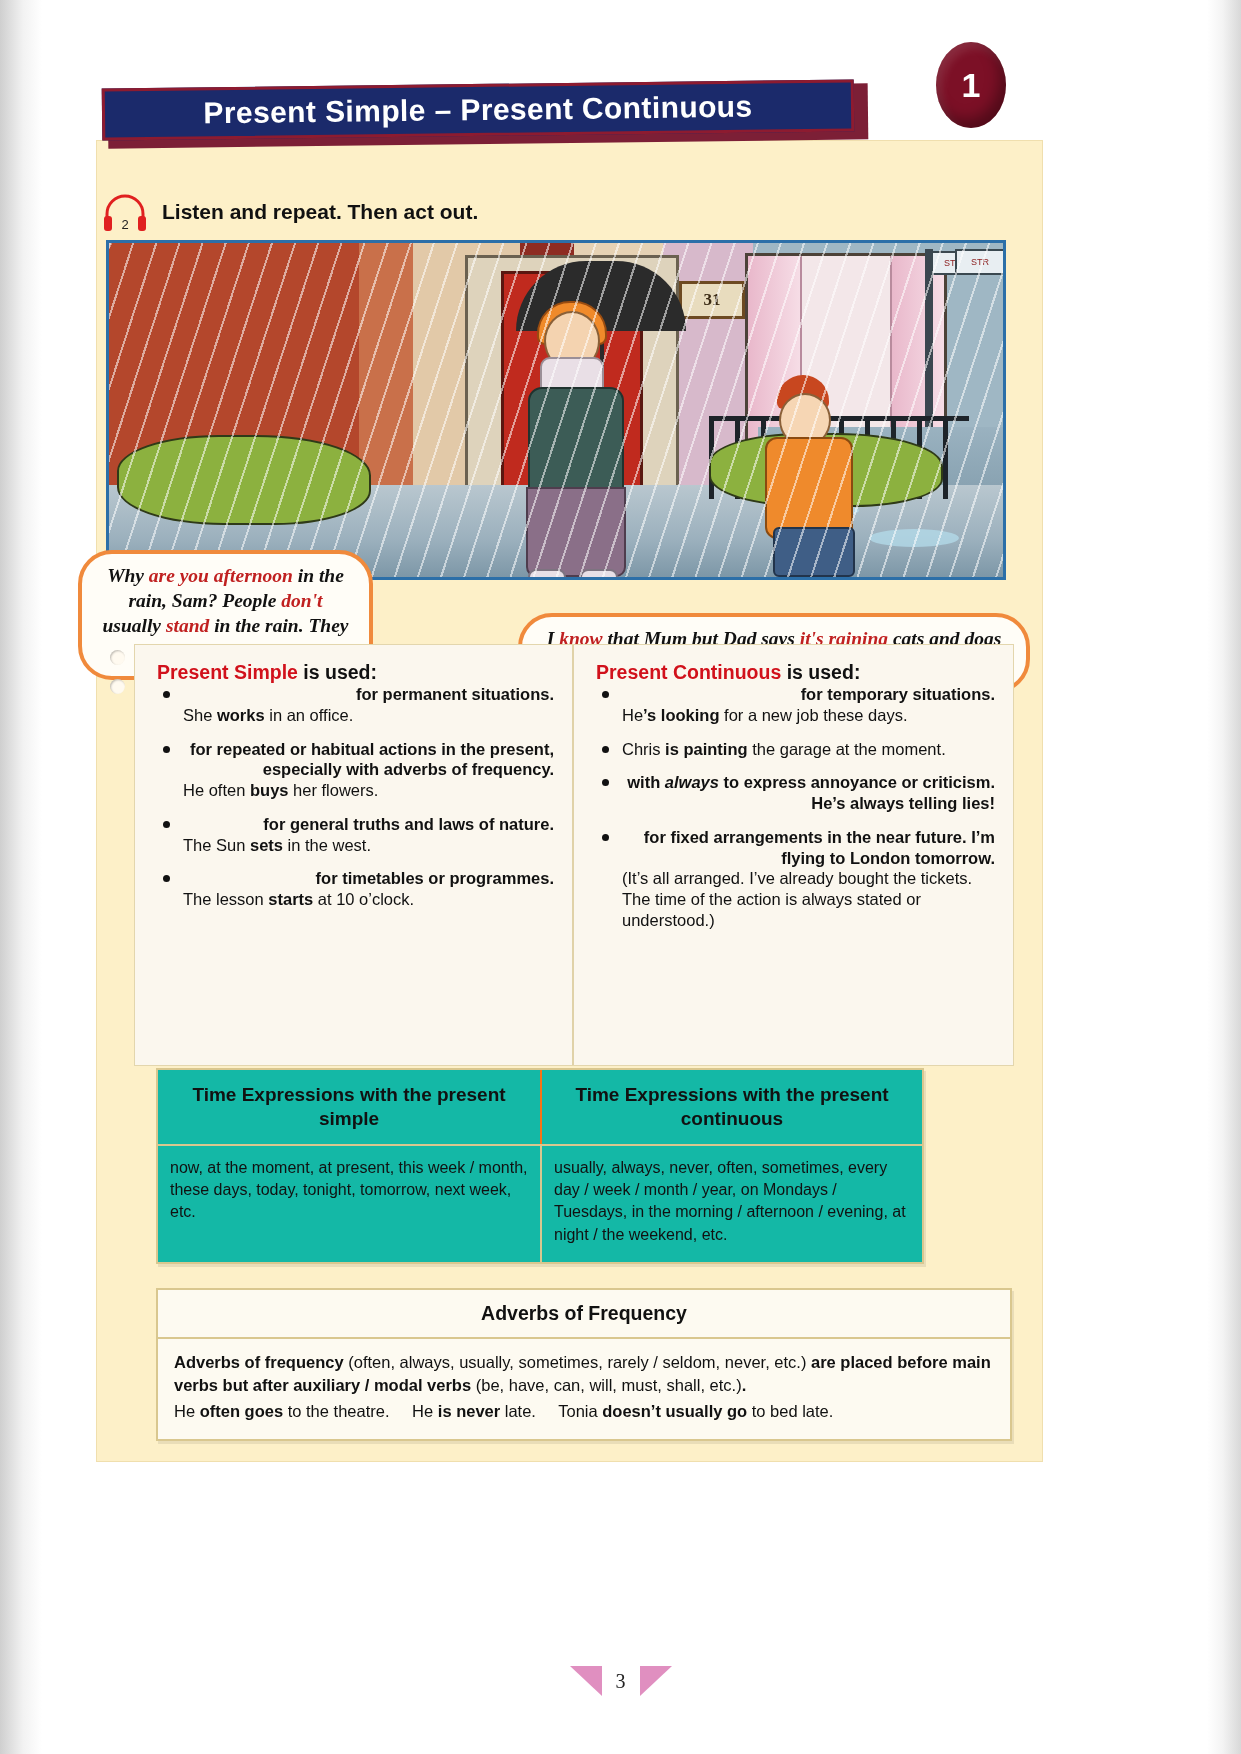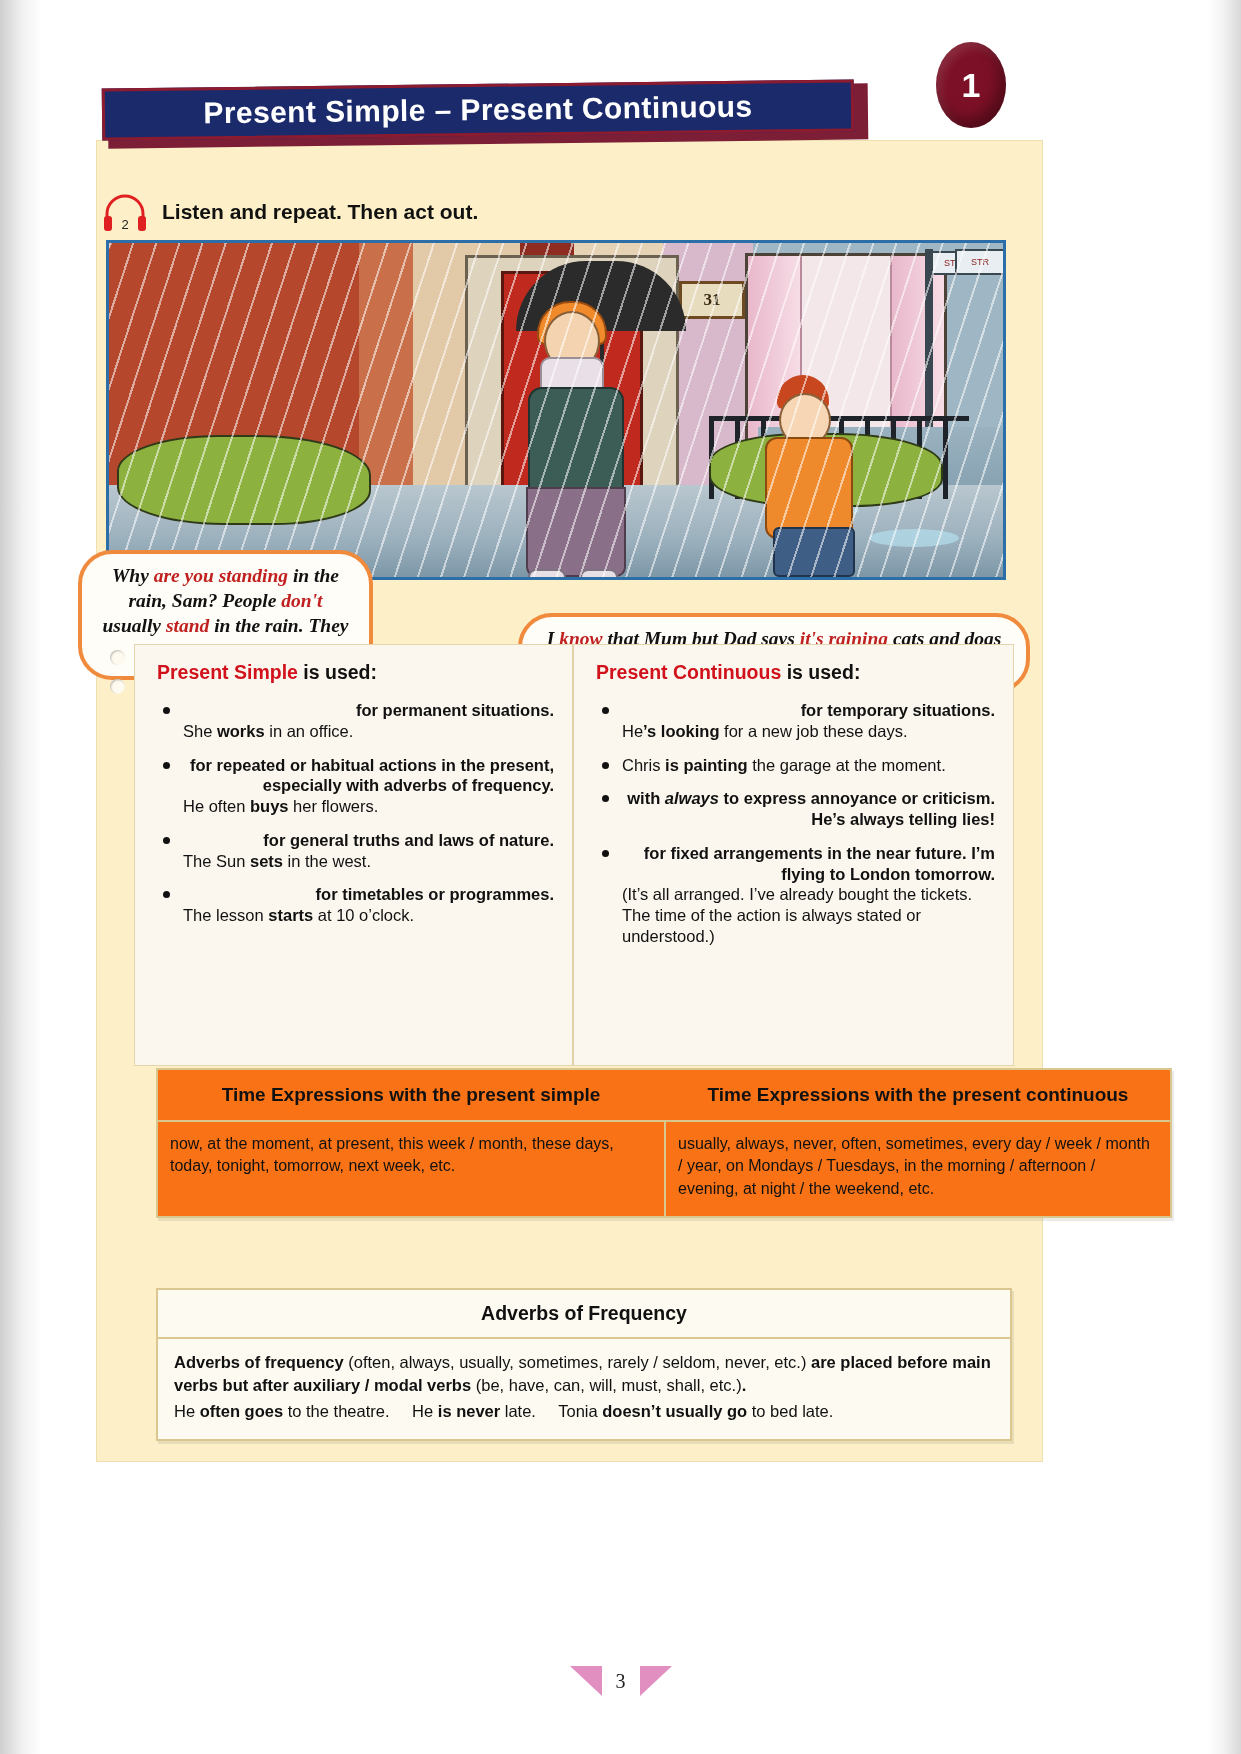--- a/index.html
+++ b/index.html
@@ -310,21 +310,21 @@
     border-radius: 50%;
     box-shadow: inset 1px 1px 2px rgba(0,0,0,.25);
   }
   .gcol {
     flex: 1 1 50%;
     padding: 16px 18px 10px 22px;
     box-sizing: border-box;
   }
   .gcol.left { border-right: 2px solid #e0d2a8; }
   .gcol h3 {
-    margin: 0 0 16px 0;
+    margin: 0 0 0 0;
     font-size: 19.5px;
     font-weight: bold;
     color: #111111;
   }
   .gcol h3 .red { color: #d1111b; }
   .g-list { margin: 0; padding: 0; list-style: none; }
   .g-list li {
     position: relative;
     padding-left: 26px;
     margin-bottom: 13px;
@@ -344,23 +344,23 @@
   .g-ex { font-weight: normal; display: block; }
   .g-ex b { font-weight: bold; }
   .g-rule i { font-style: italic; }
   .g-note { font-weight: normal; display: block; }
 
   
   .te-table {
     position: absolute;
     left: 156px;
     top: 1068px;
-    width: 1016px;
+    width: 768px;
     border: 2px solid #d9c78f;
-    background: #f97316;
+    background: #14b8a6;
     box-sizing: border-box;
     box-shadow: 2px 3px 0 rgba(0,0,0,.08);
   }
   .te-row { display: flex; }
   .te-head-cell {
     flex: 1 1 50%;
     padding: 13px 10px;
     text-align: center;
     font-size: 19px;
     font-weight: bold;
@@ -503,21 +503,21 @@
       <div class="b-hair"></div>
       <div class="b-head"></div>
       <div class="b-body"></div>
       <div class="b-legs"></div>
     </div>
 
     <div class="rain"></div>
   </div>
 
   <div class="bubble bubble-1">
-    <span><span>Why </span><span class="hi">are you standing</span><span> in the rain, Sam? People </span><span class="hi">don't</span><span> usually </span><span class="hi">stand</span><span> in the rain. They can catch a cold.</span></span>
+    <span><span>Why </span><span class="hi">are you afternoon</span><span> in the rain, Sam? People </span><span class="hi">don't</span><span> usually </span><span class="hi">stand</span><span> in the rain. They can catch a cold.</span></span>
   </div>
   <div class="bubble bubble-2">
     <span><span>I </span><span class="hi">know</span><span> that Mum but Dad says </span><span class="hi">it's raining</span><span> cats and dogs today and I </span><span class="hi">want</span><span> to catch a little puppy.</span></span>
   </div>
 
   <div class="spiral-dots">
     <i></i>
     <i></i>
   </div>
 

